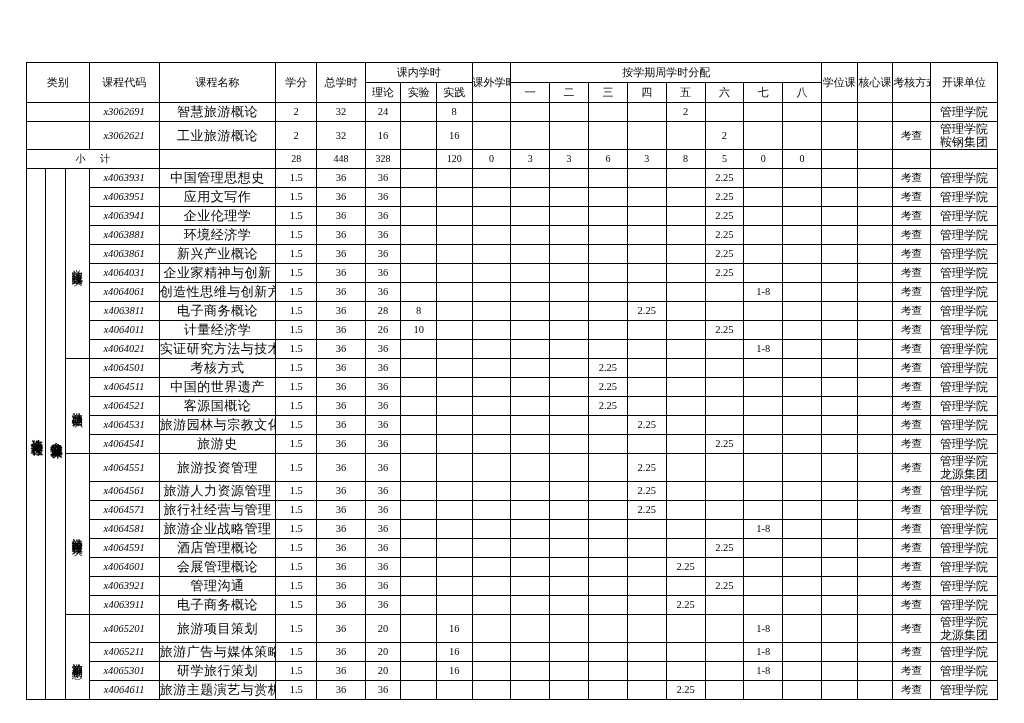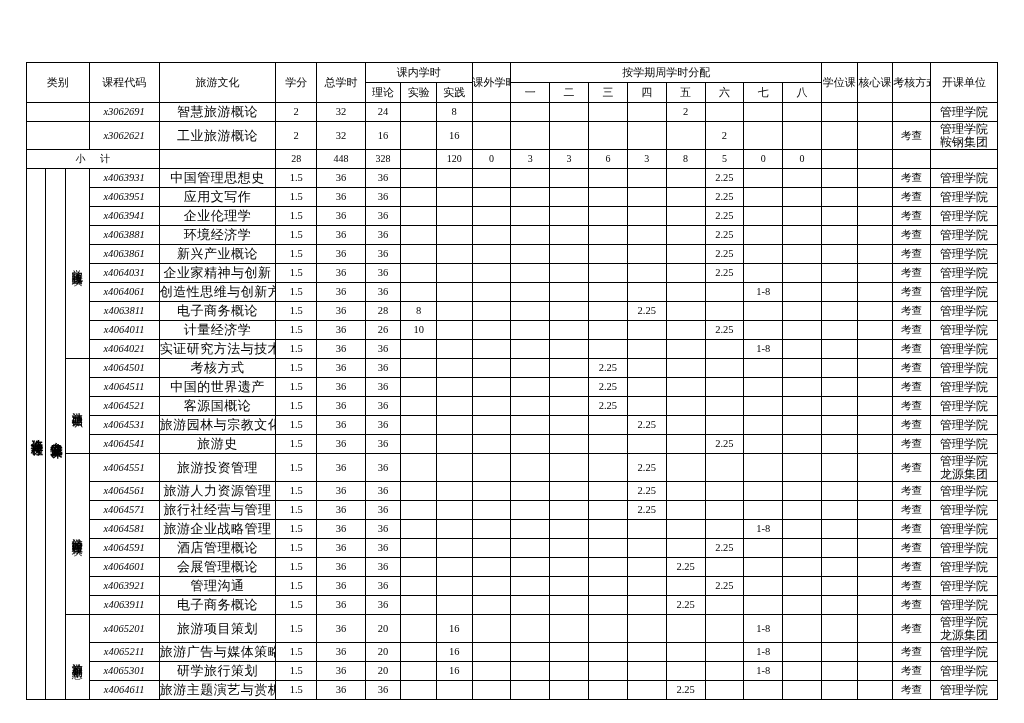--- a/index.html
+++ b/index.html
@@ -132,21 +132,21 @@
       <col style="width:33px">
       <col style="width:35px">
       <col style="width:62px">
     </colgroup>
 
     <tbody>
 
       <tr class="hdr">
         <td colspan="3" rowspan="2">类别</td>
         <td rowspan="2">课程代码</td>
-        <td rowspan="2">旅游文化</td>
+        <td rowspan="2">课程名称</td>
         <td rowspan="2">学分</td>
         <td rowspan="2">总学时</td>
         <td colspan="3">课内学时</td>
         <td rowspan="2" class="unit">课外学时</td>
         <td colspan="8">按学期周学时分配</td>
         <td rowspan="2" class="unit">学位课</td>
         <td rowspan="2" class="unit">核心课</td>
         <td rowspan="2" class="unit">考核方式</td>
         <td rowspan="2" class="unit">开课单位</td>
       </tr>

